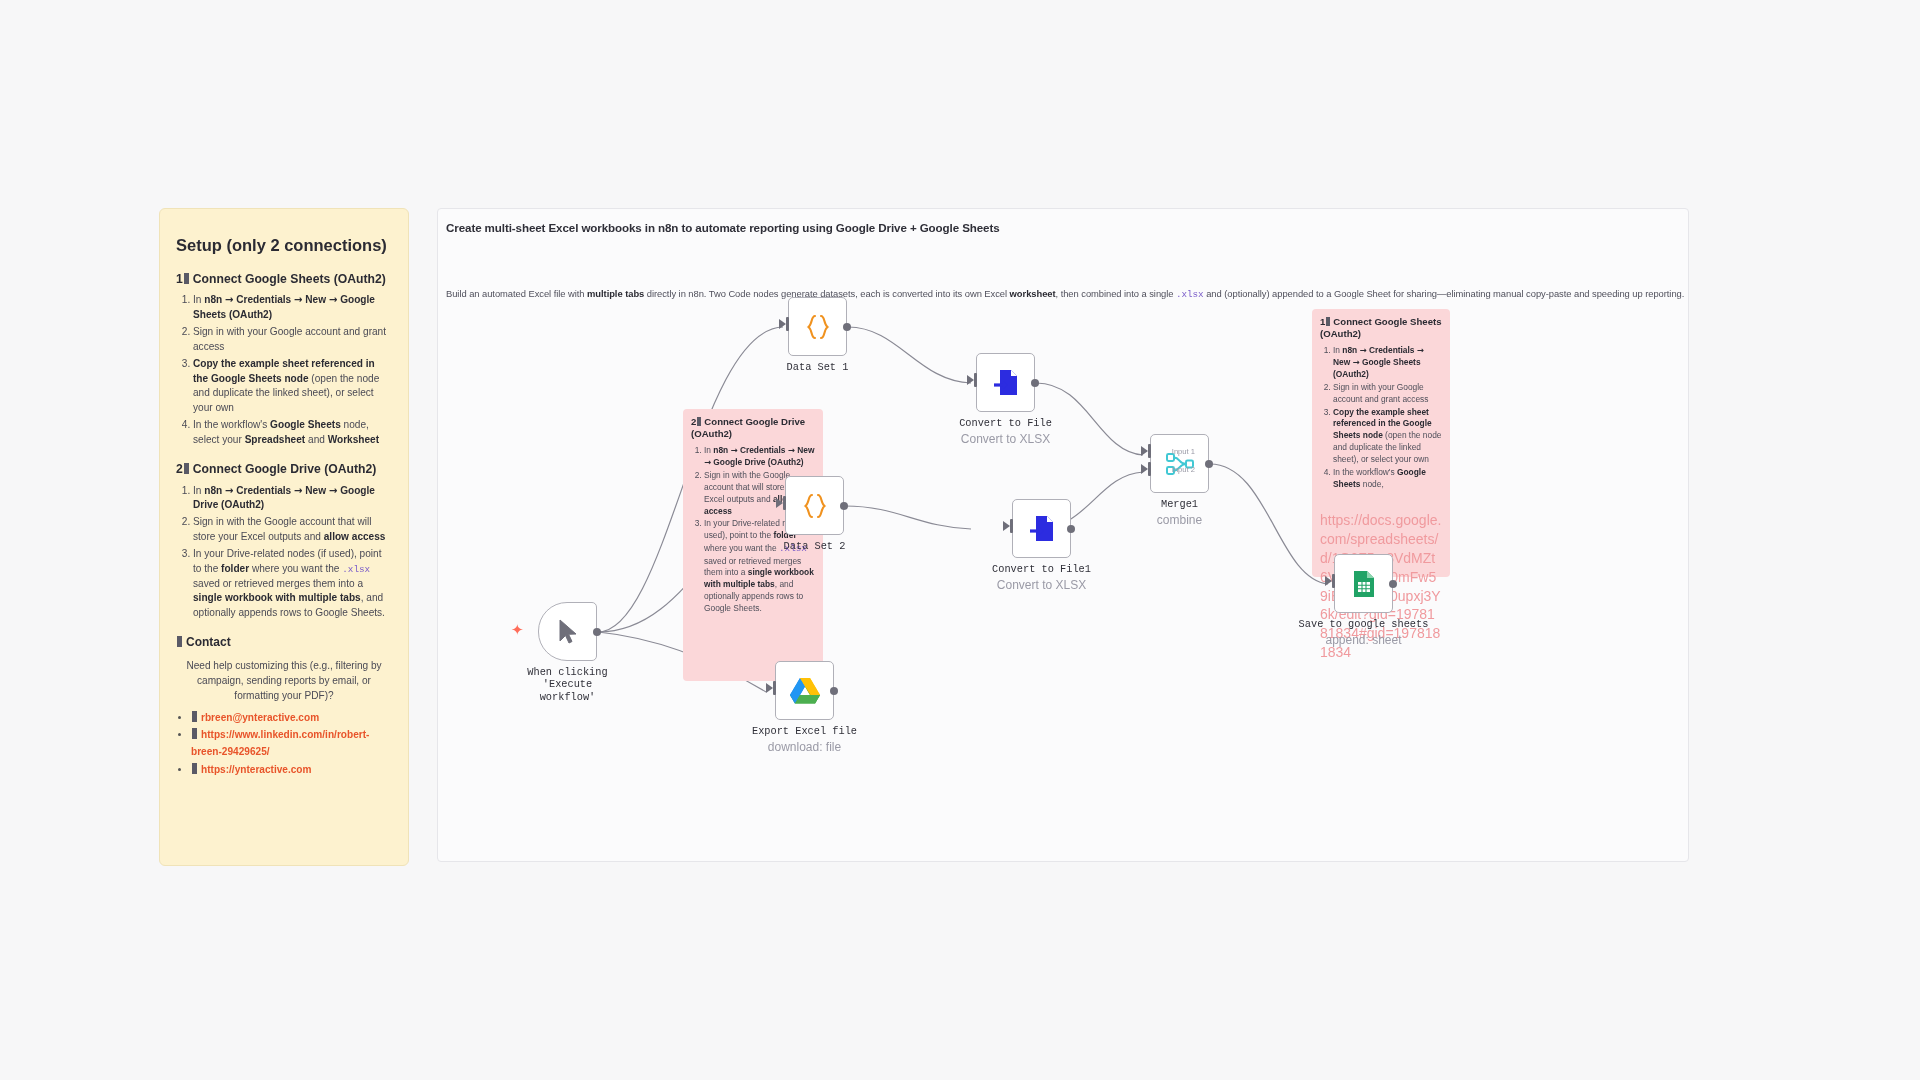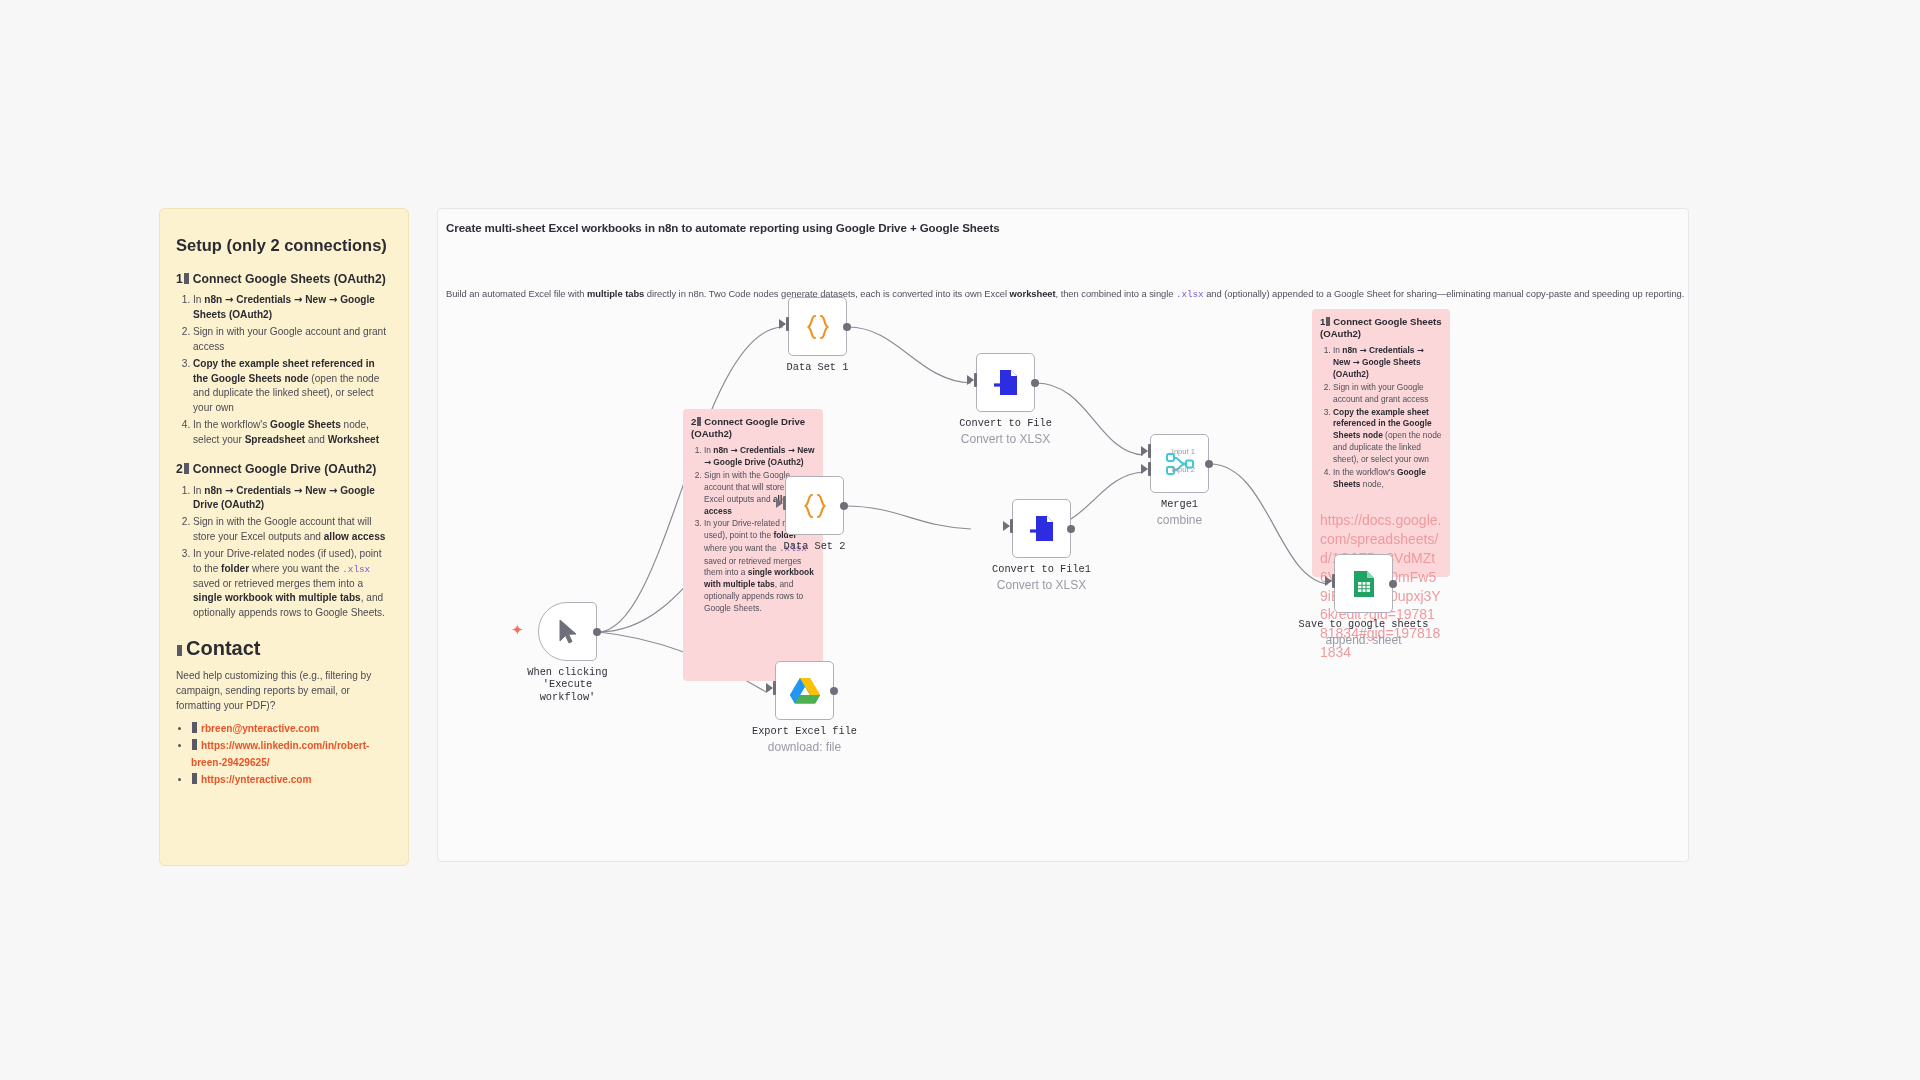--- a/index.html
+++ b/index.html
@@ -26,33 +26,33 @@
   #sidebar-note h1 {
     font-size: 16.5px; line-height: 1.25;
     margin: 12px 0 16px 0; font-weight: bold; color: #2b2b33;
   }
   .note-h2 {
     font-size: 12.2px; font-weight: bold; color: #2b2b33;
     margin: 0 0 6px 0; line-height: 1.3;
   }
   .sq { display:inline-block; width:5px; height:11px; background:#5a5a66;
         vertical-align:-1px; margin:0 4px 0 1px; }
-  .note-h2.big { font-size: 20px; margin-top: 4px; margin-bottom: 7px;}
+  .note-h2.big { font-size: 12px; margin-top: 4px; margin-bottom: 7px;}
   #sidebar-note ol {
     margin: 0 0 14px 0; padding-left: 17px;
     font-size: 10.1px; line-height: 1.47; color: #4a4a55;
   }
   #sidebar-note ol li { margin-bottom: 2px; }
   #sidebar-note ul {
     margin: 6px 0 0 0; padding-left: 15px;
     font-size: 10.1px; line-height: 1.7;
   }
   #sidebar-note ul li { color:#555; }
   #sidebar-note ul li span.lnk { color: #e8542a; font-weight: bold; }
-  .ctc-p { font-size: 10.1px; line-height: 1.5; color:#4a4a55; margin: 1px 0 2px 0; }
+  .ctc-p { font-size: 10.1px; line-height: 1.5; color:#4a4a55; margin: 1px 0 2px 0; text-align: center; }
   b { color:#2b2b33; }
   code.mono { font-family:"Liberation Mono", monospace; font-size:9.3px; color:#7a5cc9; }
   .arrow { font-family:"DejaVu Sans", sans-serif; }
 
   
   #canvas-panel {
     position: absolute;
     left: 437px; top: 208px;
     width: 1252px; height: 654px;
     background: #fbfbfc;

